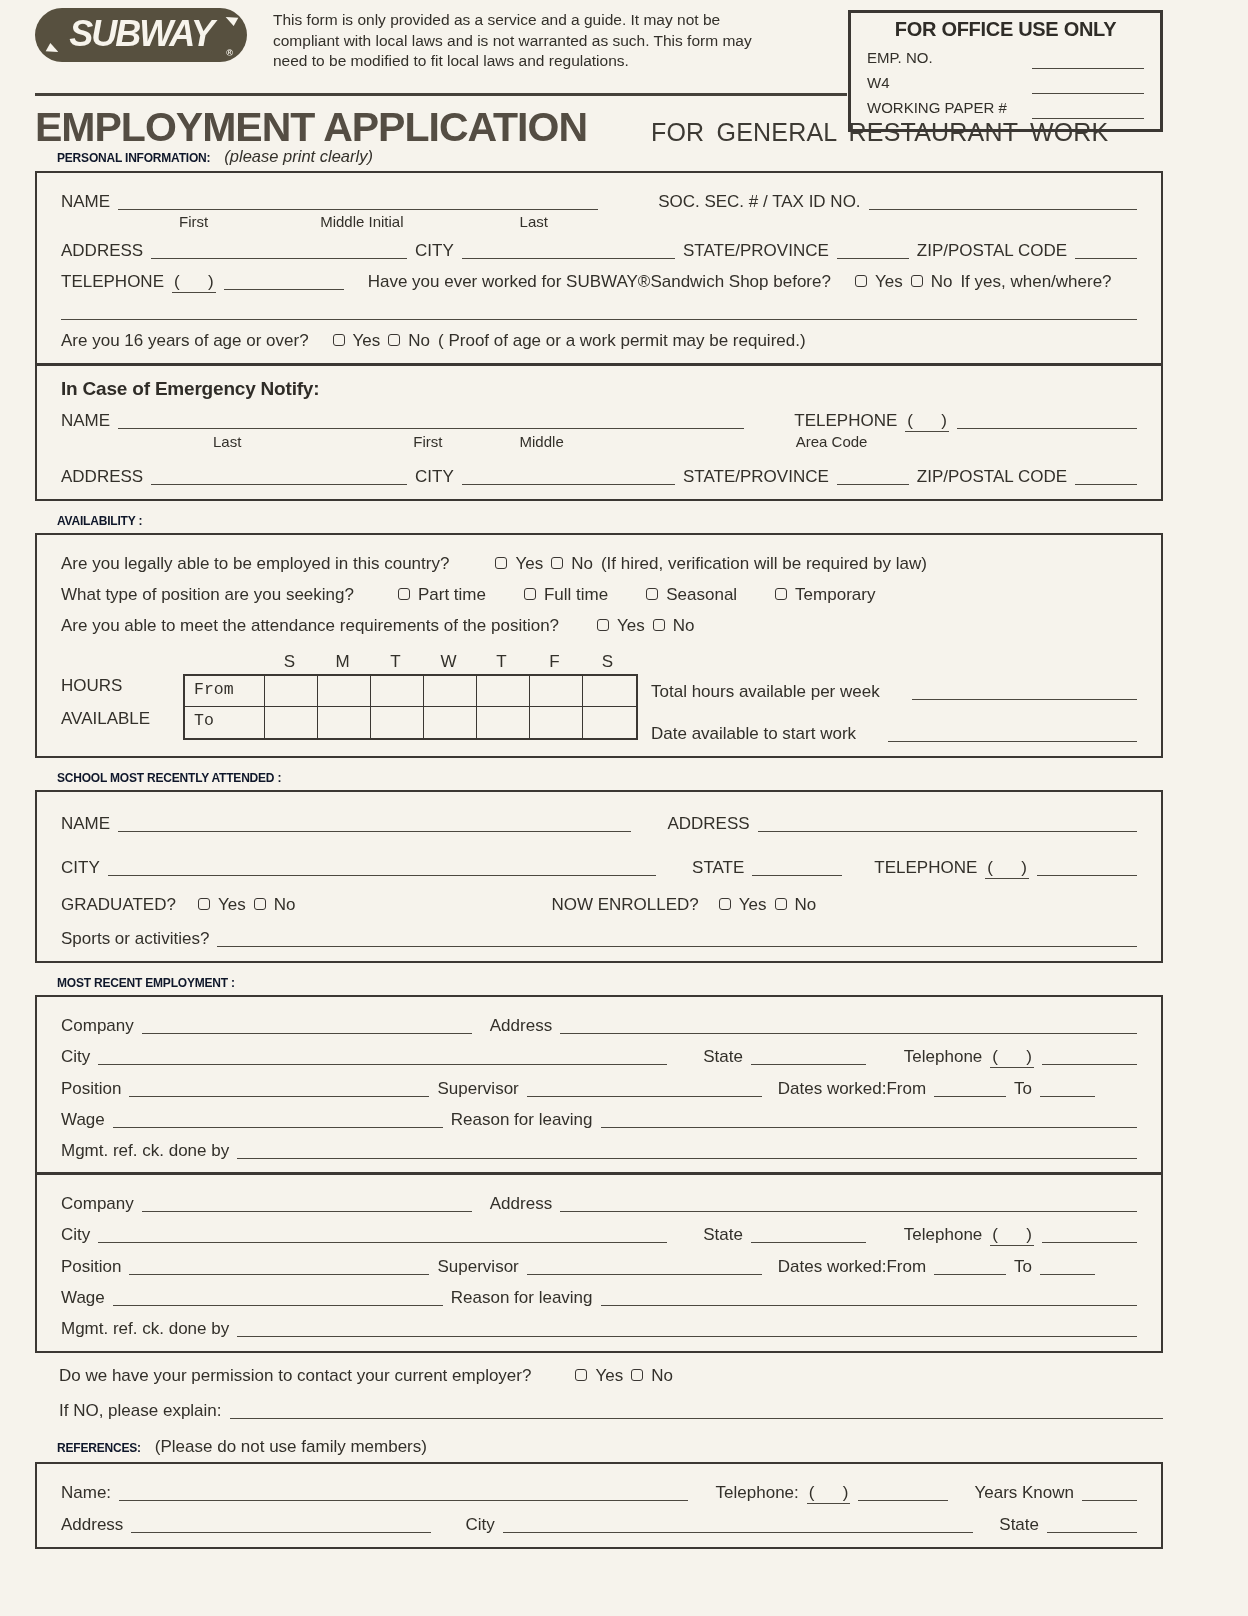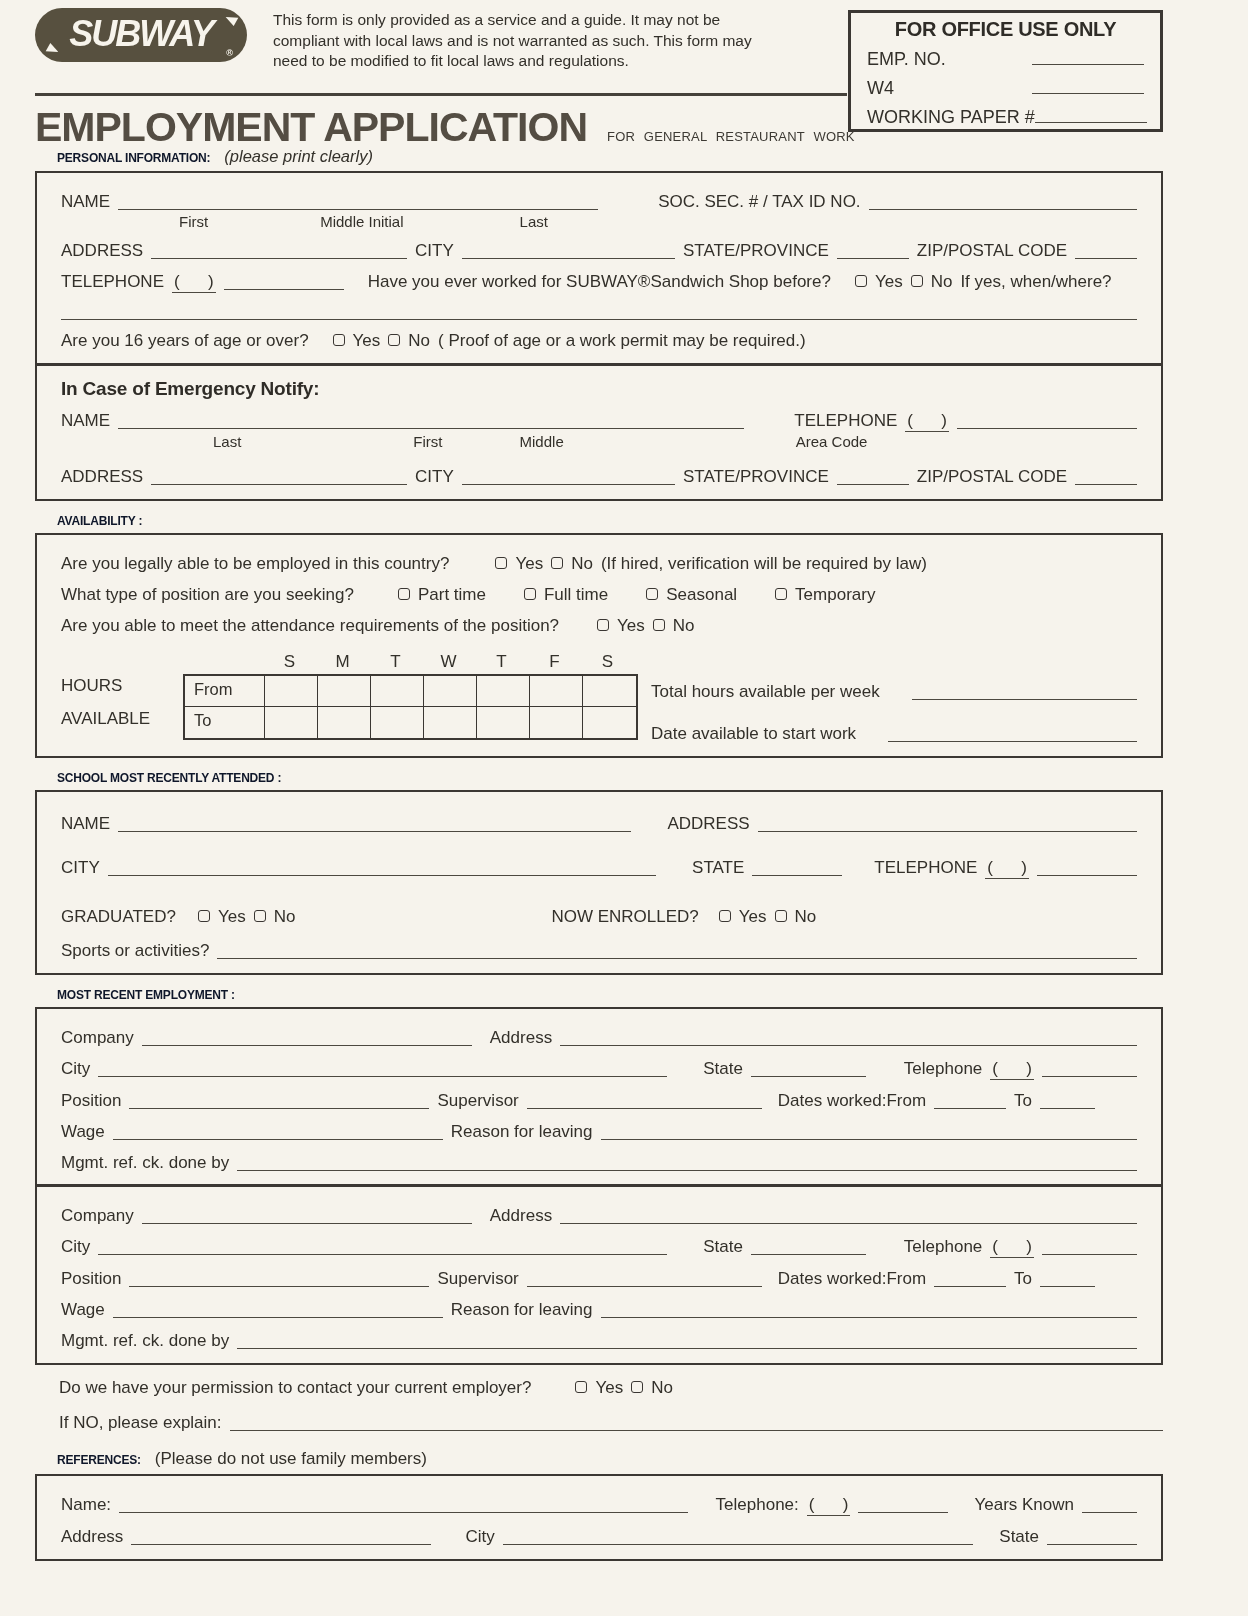--- a/index.html
+++ b/index.html
@@ -38,28 +38,28 @@
     border-right:9px solid transparent; border-left:3px solid transparent;
     border-top:9px solid #f7f4ec; transform:rotate(48deg);
   }
   .disclaimer { font-size:15.5px; line-height:1.33; width:505px; margin-top:2px; }
   .office {
     position:absolute; left:813px; top:2px; width:315px; height:122px;
     border:3px solid #3b3733; padding:5px 16px 8px;
     background:transparent;
   }
   .office-title { text-align:center; font-weight:bold; font-size:20px; letter-spacing:-0.3px; color:#2f2c27; }
-  .office-row { display:flex; align-items:center; justify-content:space-between; margin-top:8px; font-size:18px; }
+  .office-row { display:flex; align-items:flex-end; justify-content:space-between; margin-top:8px; font-size:15px; }
   .office-row .ln { flex:0 0 112px; }
 
   .title-row { display:flex; align-items:baseline; gap:20px; margin-top:8px; }
   .title-row h1 {
     margin:0; font-size:41px; letter-spacing:-1px; color:#544d43; font-weight:bold;
   }
-  .title-sub { font-size:13px; color:#3d3a34; word-spacing:5px; letter-spacing:0.2px; }
+  .title-sub { font-size:25px; color:#3d3a34; word-spacing:5px; letter-spacing:0.2px;margin-left:44px; }
 
   
   .sec-head { display:flex; align-items:baseline; gap:14px; padding-left:22px; margin:13px 0 5px; }
   .sec-head .h { font-weight:bold; font-size:12px; letter-spacing:-0.2px; color:#0f172a; }
   .sec-head .note { font-style:italic; font-size:16.5px; }
 
   .box { border:2.5px solid #3b3733; padding:8px 24px 12px; background:transparent; }
   .box.joined { border-top-width:3px; margin-top:-2.5px; }
 
   .row { display:flex; align-items:baseline; gap:8px; margin-top:11px; font-size:17px; }
@@ -82,21 +82,21 @@
   
   .hours-wrap { display:flex; align-items:flex-start; margin-top:16px; }
   .hours-left { flex:0 0 122px; padding-top:24px; font-size:17px; }
   .hours-left div { margin-bottom:13px; }
   .day-head { display:grid; grid-template-columns:80px repeat(7,53px); font-size:17px; }
   .day-head span { text-align:center; }
   .day-grid {
     display:grid; grid-template-columns:80px repeat(7,53px); grid-auto-rows:31px;
     border:2.5px solid #3b3733; margin-top:2px;
   }
-  .dcell { border-right:1.8px solid #3b3733; border-bottom:1.8px solid #3b3733; font-size:16.5px; padding:4px 0 0 9px; }
+  .dcell { border-right:1.8px solid #3b3733; border-bottom:1.8px solid #3b3733; font-size:16.5px; padding:4px 0 0 9px;font-family:Liberation Mono, monospace; }
   .dcell:nth-child(8n) { border-right:none; }
   .dcell:nth-child(n+9) { border-bottom:none; }
   .hours-right { flex:1; padding-left:13px; padding-top:16px; }
   .hours-right .row { margin-top:14px; }
 
   
   .grp { display:flex; align-items:flex-end; gap:10px; }
   .two-line { line-height:1.2; white-space:nowrap; }
   .grp .ln { top:-2px; }
 
@@ -310,21 +310,21 @@
       </div>
       <div class="row" style="margin-top:24px">
         <span class="lbl">CITY</span>
         <span class="ln f1"></span>
         <span class="lbl" style="margin-left:28px">STATE</span>
         <span class="ln w90"></span>
         <span class="lbl" style="margin-left:24px">TELEPHONE</span>
         <span class="lnt">(&nbsp;&nbsp;&nbsp;&nbsp;&nbsp;&nbsp;)</span>
         <span class="ln w100"></span>
       </div>
-      <div class="row" style="margin-top:28px">
+      <div class="row" style="margin-top:16px">
         <span class="lbl">GRADUATED?</span>
         <span class="cb" style="margin-left:14px"></span>
         <span>Yes</span>
         <span class="cb"></span>
         <span>No</span>
         <span class="lbl" style="margin-left:248px">NOW ENROLLED?</span>
         <span class="cb" style="margin-left:12px"></span>
         <span>Yes</span>
         <span class="cb"></span>
         <span>No</span>

